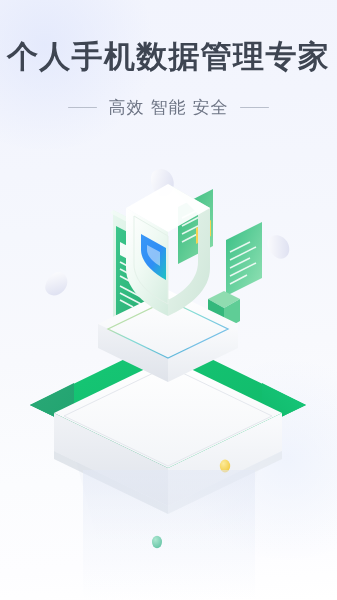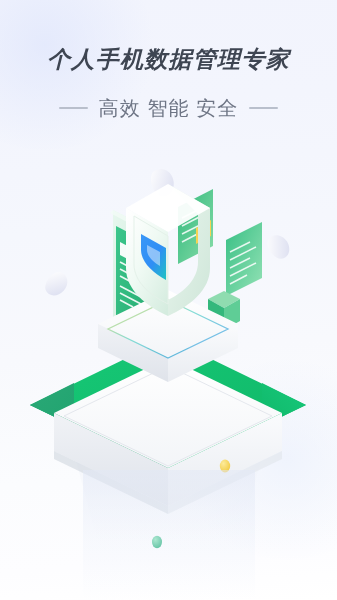--- a/index.html
+++ b/index.html
@@ -45,45 +45,44 @@
 
   
   .header {
     position: absolute;
     left: 0; top: 0;
     width: 100%;
     text-align: center;
     padding-top: 38px;
   }
   .title {
-    font-size: 23px;
+    font-size: 31px;
     font-weight: bold;
     letter-spacing: 1.3px;
     color: #3e4552;
     line-height: 1.2;
-    margin: 8px;
+    margin: 0;
     white-space: nowrap;
-    font-style: italic;
   }
   .subtitle-row {
     display: flex;
     align-items: center;
     justify-content: center;
     gap: 11px;
     margin-top: 21px;
   }
   .sub-rule {
     display: block;
     width: 29px;
     height: 1.5px;
     background: #b9bfcc;
     border-radius: 1px;
   }
   .subtitle {
-    font-size: 20px;
+    font-size: 17px;
     font-weight: normal;
     letter-spacing: 1.1px;
     color: #6e7585;
     white-space: nowrap;
   }
 
   
   .stage {
     position: absolute;
     left: 0;

